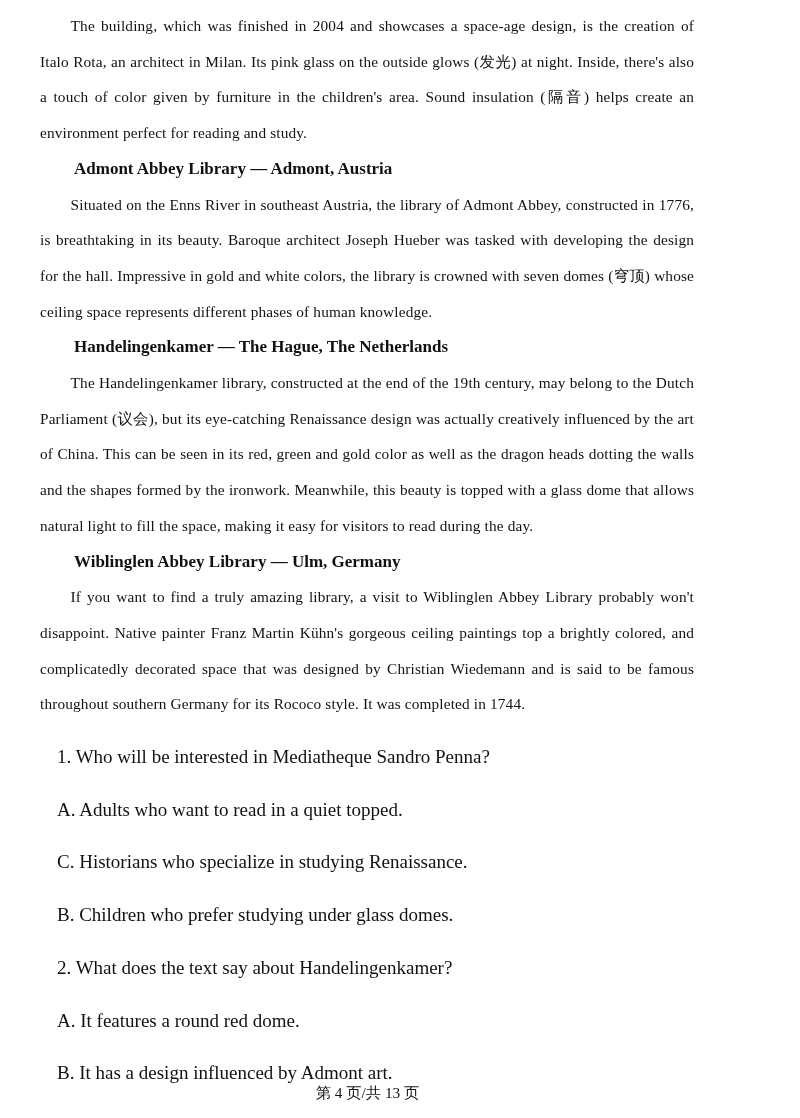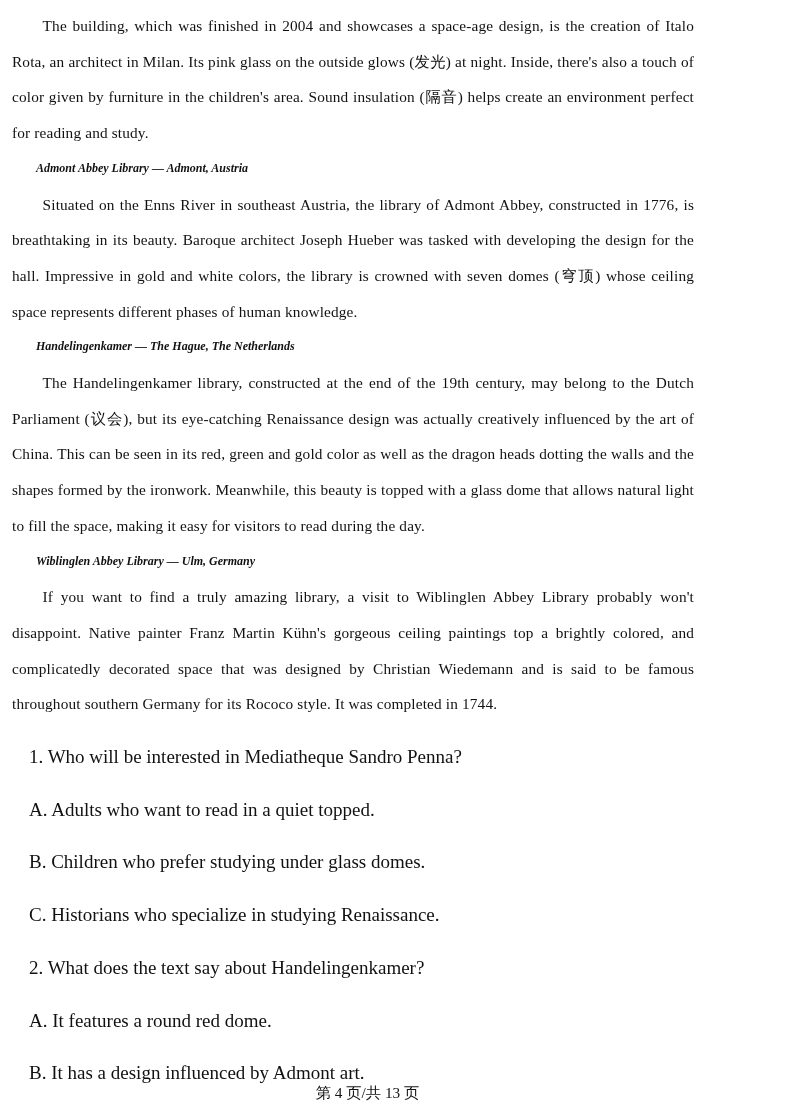--- a/index.html
+++ b/index.html
@@ -12,40 +12,39 @@
     background: #ffffff;
     font-family: "Liberation Serif", "DejaVu Serif", serif;
     color: #111111;
     -webkit-font-smoothing: antialiased;
   }
   .page {
     position: relative;
     width: 724px;
     height: 1118px;
     box-sizing: border-box;
-    padding: 8px 30px 0 12px;
+    padding: 8px 30px 0 40px;
   }
   .body-text {
     font-size: 15.3px;
     line-height: 35.7px;
     text-align: justify;
     text-justify: inter-word;
     margin: 0;
     letter-spacing: 0.01em;
   }
   .para {
     text-indent: 2em;
   }
   .heading {
-    font-size: 12px;
+    font-size: 17px;
     line-height: 35.7px;
     font-weight: bold;
     margin: 0;
     text-indent: 2em;
-    font-style: italic;
   }
   .q-line {
     font-size: 19px;
     line-height: 35.7px;
     margin: 17px;
     text-indent: 0;
   }
   .footer {
     position: absolute;
     left: 11px;
@@ -71,22 +70,22 @@
   <p class="heading">Handelingenkamer — The Hague, The Netherlands</p>
 
   <p class="body-text para">The Handelingenkamer library, constructed at the end of the 19th century, may belong to the Dutch Parliament (议会), but its eye-catching Renaissance design was actually creatively influenced by the art of China. This can be seen in its red, green and gold color as well as the dragon heads dotting the walls and the shapes formed by the ironwork. Meanwhile, this beauty is topped with a glass dome that allows natural light to fill the space, making it easy for visitors to read during the day.</p>
 
   <p class="heading">Wiblinglen Abbey Library — Ulm, Germany</p>
 
   <p class="body-text para">If you want to find a truly amazing library, a visit to Wiblinglen Abbey Library probably won't disappoint. Native painter Franz Martin Kühn's gorgeous ceiling paintings top a brightly colored, and complicatedly decorated space that was designed by Christian Wiedemann and is said to be famous throughout southern Germany for its Rococo style. It was completed in 1744.</p>
 
   <p class="q-line">1. Who will be interested in Mediatheque Sandro Penna?</p>
   <p class="q-line">A. Adults who want to read in a quiet topped.</p>
+  <p class="q-line">C. Historians who specialize in studying Renaissance.</p>
   <p class="q-line">B. Children who prefer studying under glass domes.</p>
-  <p class="q-line">C. Historians who specialize in studying Renaissance.</p>
 
   <p class="q-line">2. What does the text say about Handelingenkamer?</p>
   <p class="q-line">A. It features a round red dome.</p>
   <p class="q-line">B. It has a design influenced by Admont art.</p>
   <p class="q-line">C. It was decorated by a famous native painter.</p>
 
   <p class="q-line">3. Which library has the longest history?</p>
 
   <div class="footer">第 4 页/共 13 页</div>
 

